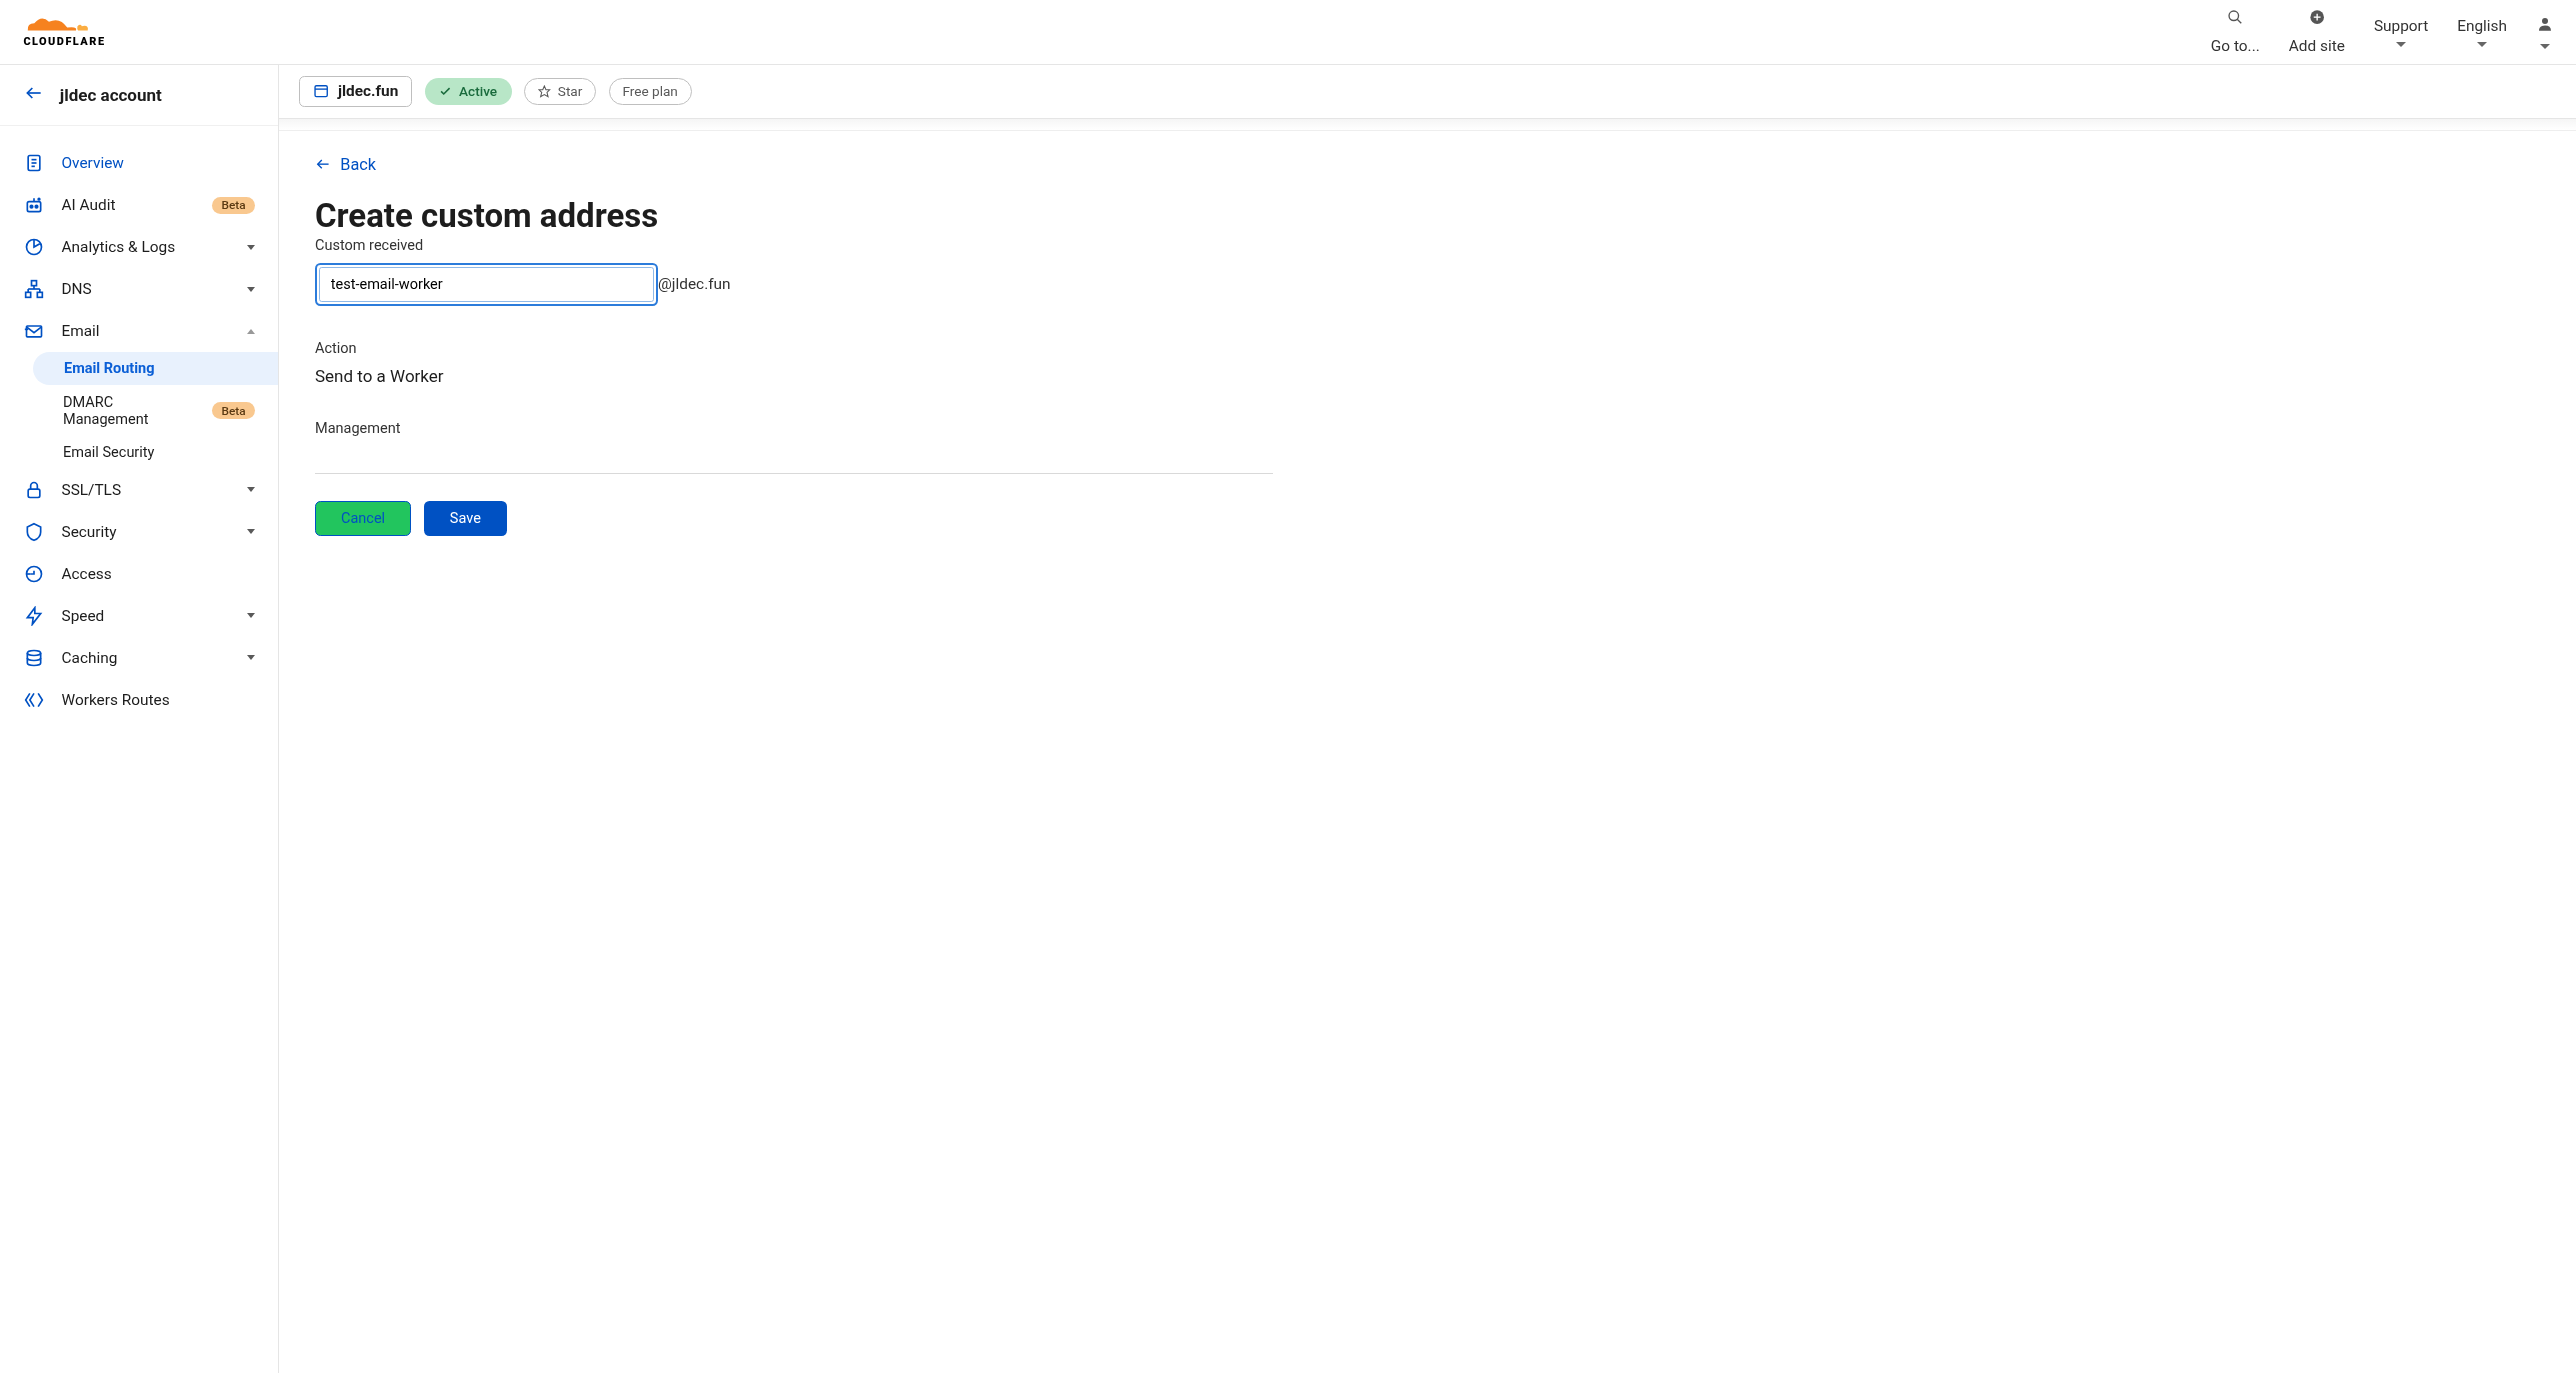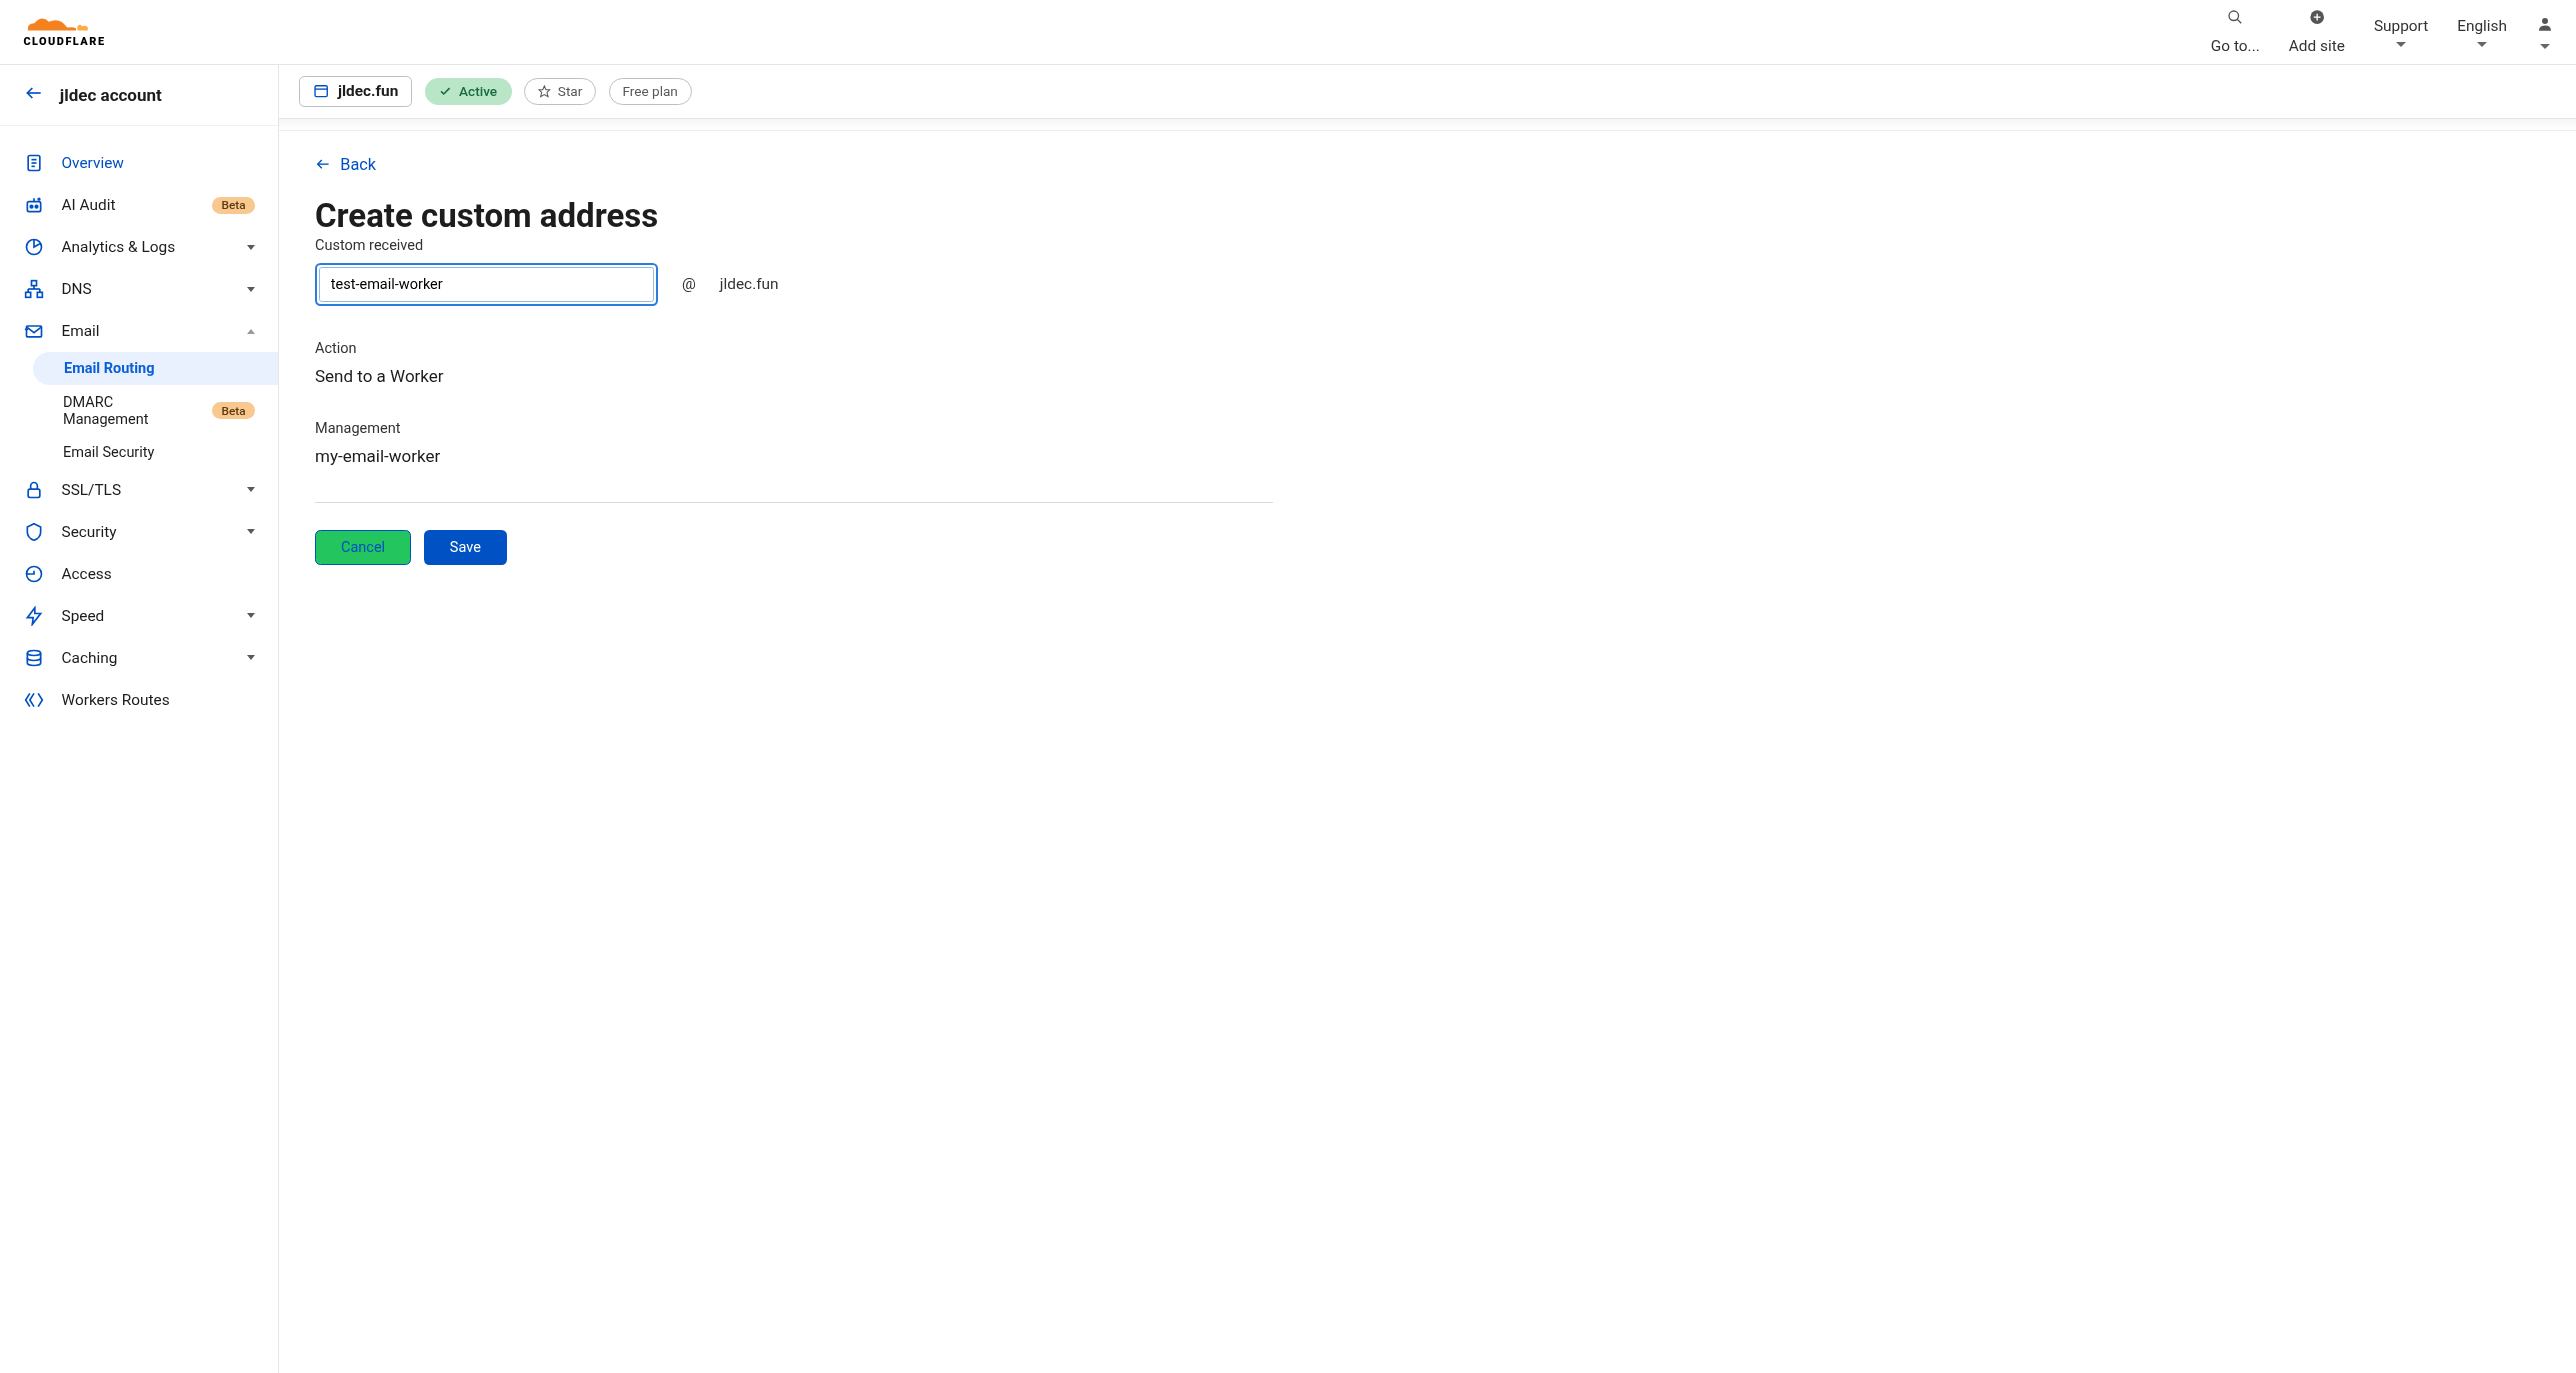--- a/index.html
+++ b/index.html
@@ -217,21 +217,21 @@
       margin-bottom: 34px;
     }
     .field-label {
       font-size: 14.5px;
       color: #333;
       margin-bottom: 9px;
     }
     .address-row {
       display: flex;
       align-items: center;
-      gap: 24px;
+      gap: 0;
     }
     .input-wrap {
       border: 2.7px solid #2c7cdb;
       border-radius: 5.4px;
       padding: 1.8px;
       width: 343px;
     }
     .input-wrap input {
       width: 100%;
       border: 0.9px solid #8fb9e8;
@@ -537,21 +537,20 @@
         </div>
       </div>
 
       <div class="field-group">
         <div class="field-label">Action</div>
         <div class="field-value">Send to a Worker</div>
       </div>
 
       <div class="field-group">
         <div class="field-label">Management</div>
-        <div class="field-value">my-email-worker</div>
       </div>
 
       <hr class="divider">
 
       <div class="button-row">
         <button class="btn btn-cancel">Cancel</button>
         <button class="btn btn-save">Save</button>
       </div>
     </div>
   </main>

